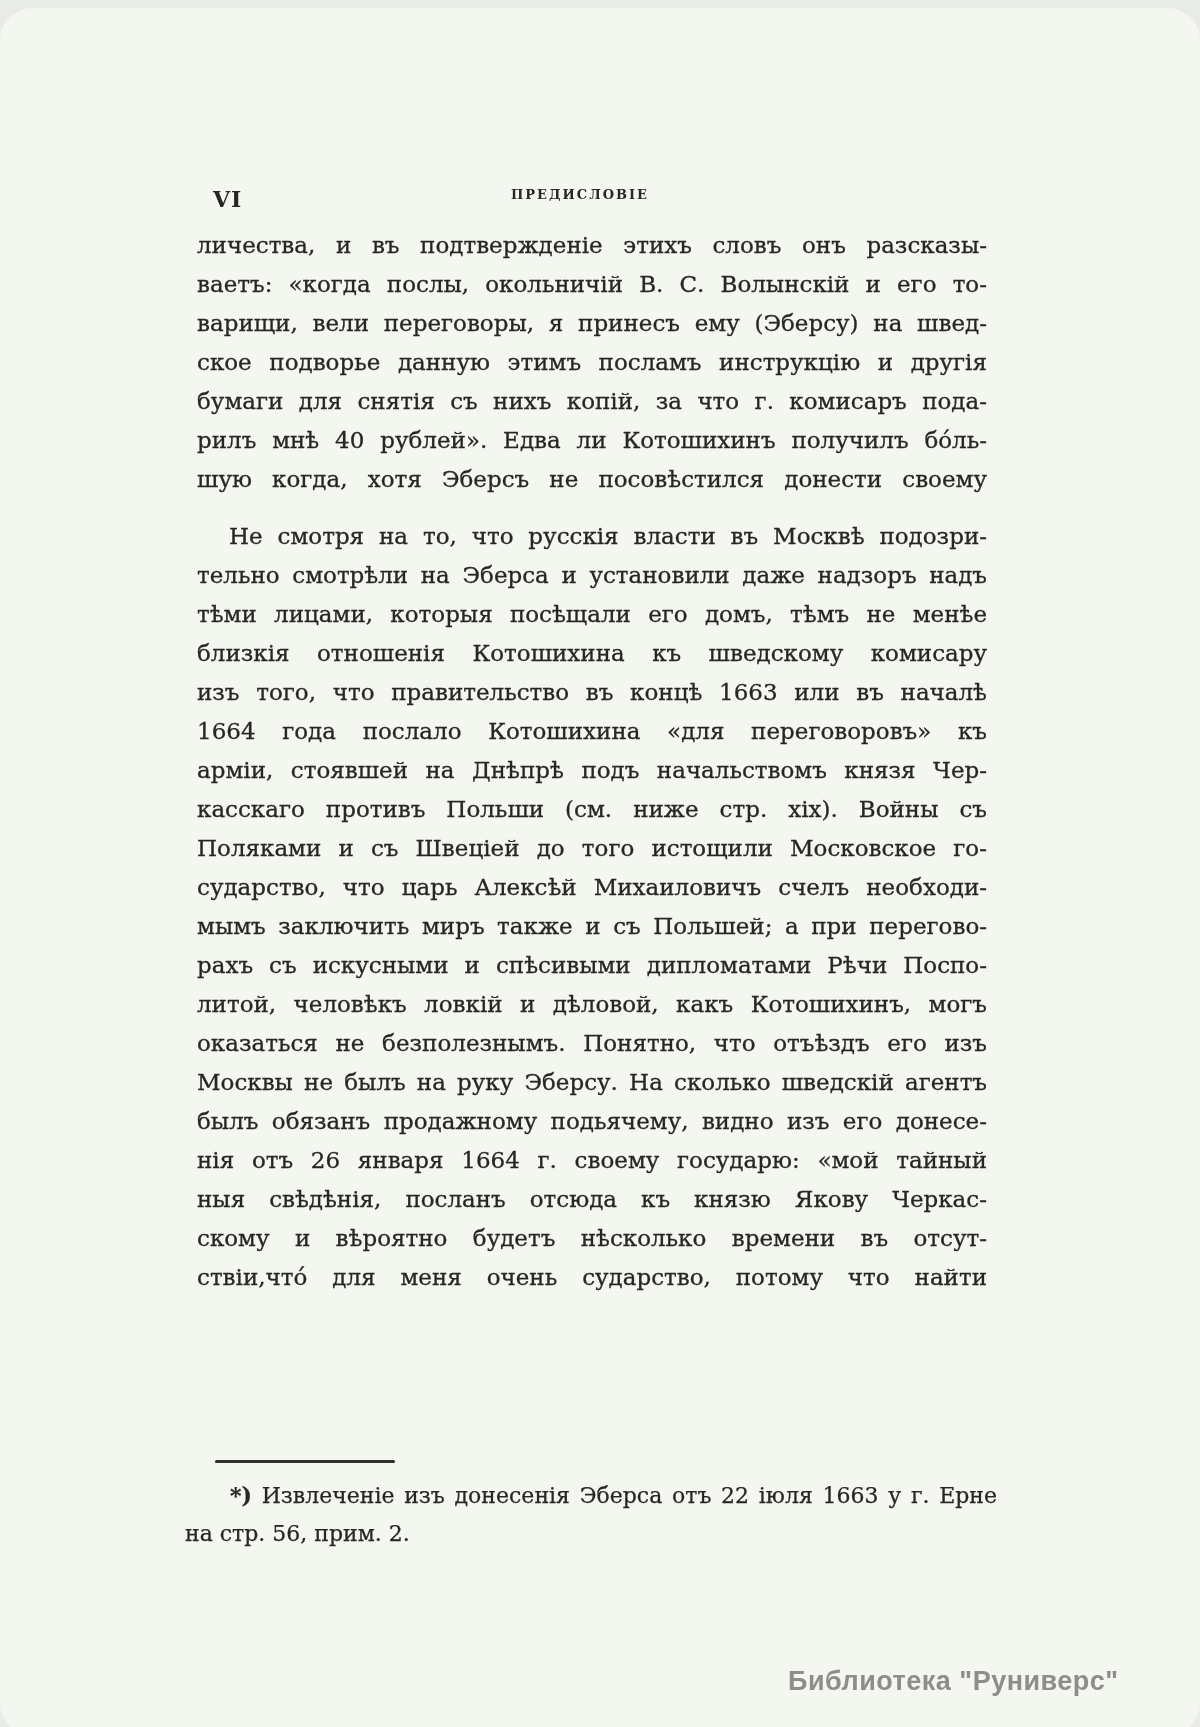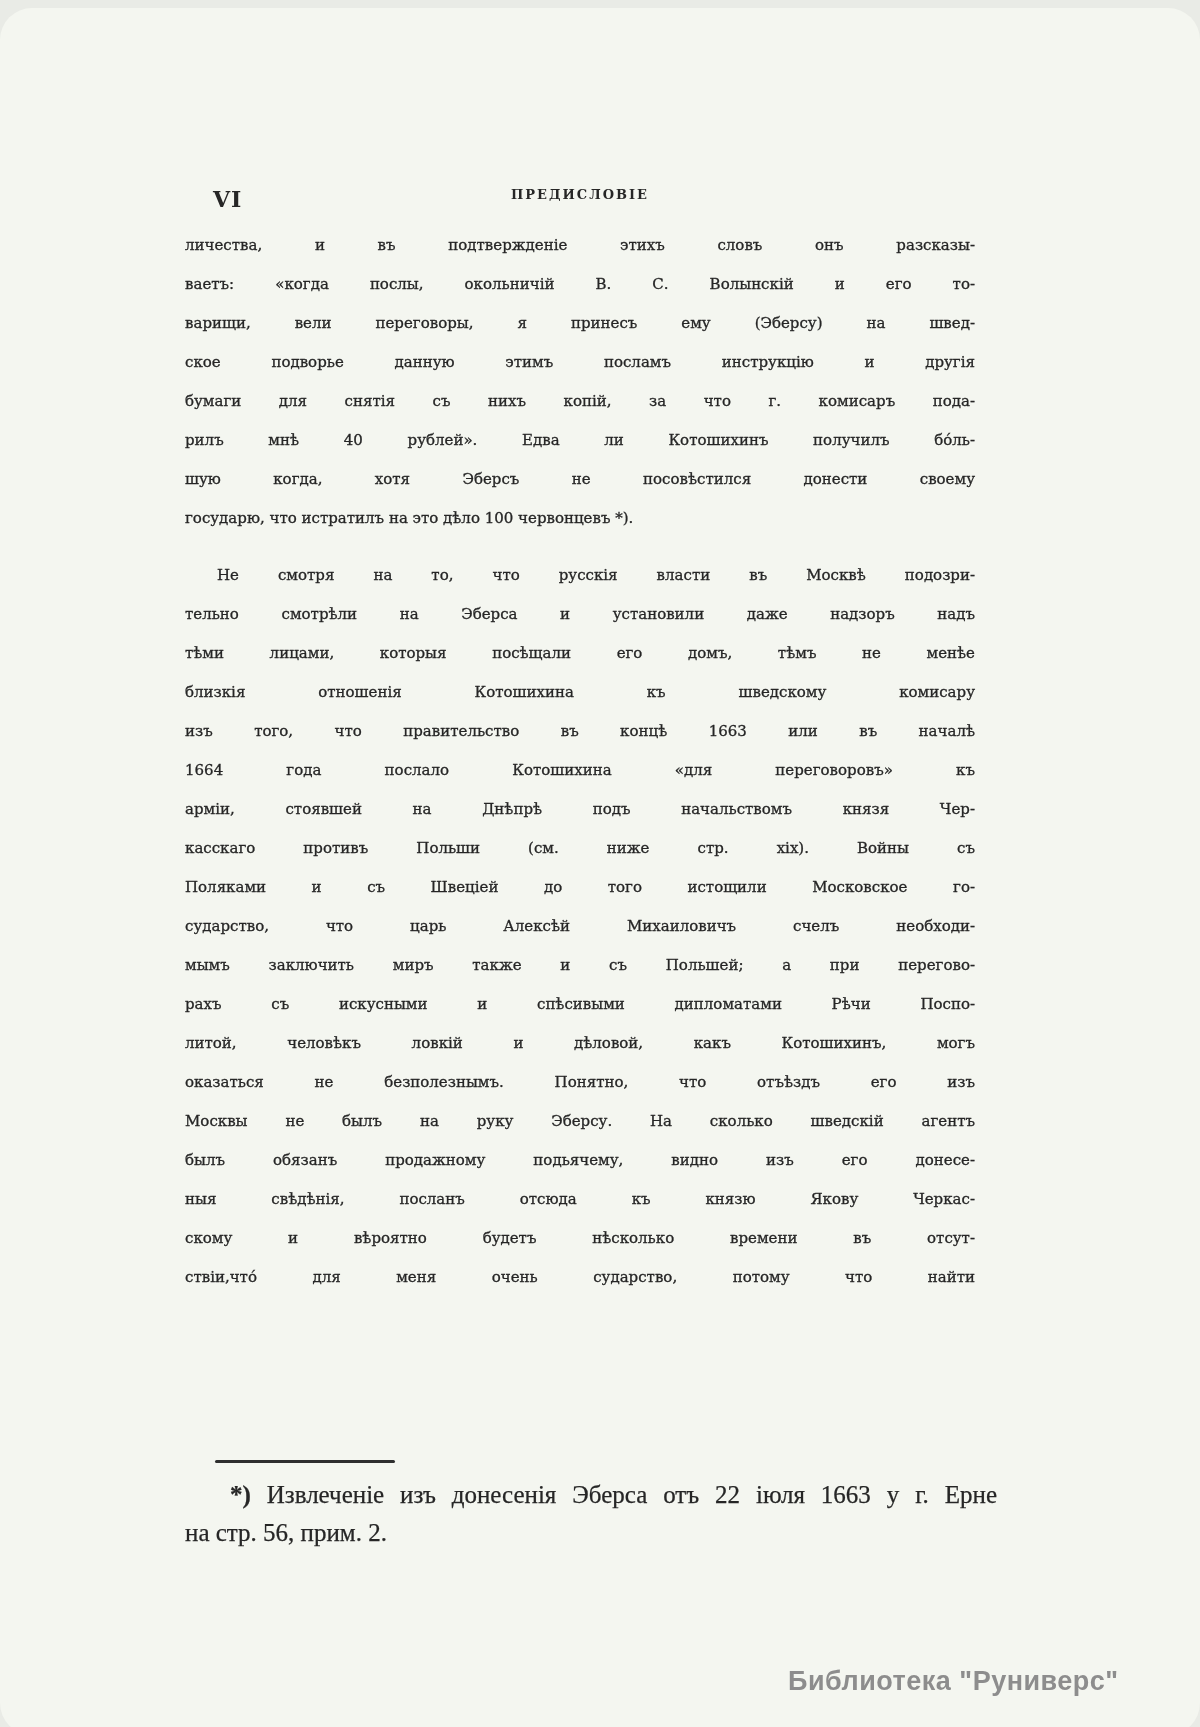--- a/index.html
+++ b/index.html
@@ -24,22 +24,22 @@
     font-size:22px; font-weight:bold; letter-spacing:1px;
   }
   .running-title{
     display:block; text-align:center;
     font-size:13px; font-weight:bold; letter-spacing:2px;
     padding-top:3px;
   }
   
   .body-text{
     position:absolute;
-    top:218px; left:185px; width:790px;
-    font-size:15px; line-height:39px;
+    top:218px; left:197px; width:790px;
+    font-size:23px; line-height:39px;
     -webkit-text-stroke:0.3px #262626;
   }
   .para + .para{margin-top:18px;}
   .line{
     text-align:justify;
     text-align-last:justify;
     white-space:normal;
   }
   .line.no-stretch{text-align-last:left;}
   .line.indent{padding-left:32px;}
@@ -47,21 +47,21 @@
   .footnote-rule{
     position:absolute;
     top:1452px; left:215px;
     width:180px; height:3px;
     background:#2e2e2e;
     border-radius:2px;
   }
   .footnote{
     position:absolute;
     top:1468px; left:185px; width:812px;
-    font-size:25px; line-height:38px;font-family:Liberation Serif, serif;
+    font-size:22px; line-height:38px;
     -webkit-text-stroke:0.25px #262626;
   }
   .fn-line{
     text-align:justify;
     text-align-last:justify;
   }
   .fn-line.indent{padding-left:45px;}
   .fn-line.no-stretch{text-align-last:left;}
   .fn-marker{font-weight:bold;}
   
@@ -86,39 +86,39 @@
 
   <main class="body-text">
       <div class="para">
         <div class="line">личества, и въ подтвержденіе этихъ словъ онъ разсказы-</div>
         <div class="line">ваетъ: «когда послы, окольничій В. С. Волынскій и его то-</div>
         <div class="line">варищи, вели переговоры, я принесъ ему (Эберсу) на швед-</div>
         <div class="line">ское подворье данную этимъ посламъ инструкцію и другія</div>
         <div class="line">бумаги для снятія съ нихъ копій, за что г. комисаръ пода-</div>
         <div class="line">рилъ мнѣ 40 рублей». Едва ли Котошихинъ получилъ бóль-</div>
         <div class="line">шую когда, хотя Эберсъ не посовѣстился донести своему</div>
-        <div class="line no-stretch">государю, что истратилъ на это дѣло 100 червонцевъ *).</div>
       </div>
       <div class="para">
         <div class="line indent">Не смотря на то, что русскія власти въ Москвѣ подозри-</div>
         <div class="line">тельно смотрѣли на Эберса и установили даже надзоръ надъ</div>
         <div class="line">тѣми лицами, которыя посѣщали его домъ, тѣмъ не менѣе</div>
         <div class="line">близкія отношенія Котошихина къ шведскому комисару</div>
         <div class="line">изъ того, что правительство въ концѣ 1663 или въ началѣ</div>
         <div class="line">1664 года послало Котошихина «для переговоровъ» къ</div>
         <div class="line">арміи, стоявшей на Днѣпрѣ подъ начальствомъ князя Чер-</div>
         <div class="line">касскаго противъ Польши (см. ниже стр. xix). Войны съ</div>
         <div class="line">Поляками и съ Швеціей до того истощили Московское го-</div>
         <div class="line">сударство, что царь Алексѣй Михаиловичъ счелъ необходи-</div>
         <div class="line">мымъ заключить миръ также и съ Польшей; а при перегово-</div>
         <div class="line">рахъ съ искусными и спѣсивыми дипломатами Рѣчи Поспо-</div>
         <div class="line">литой, человѣкъ ловкій и дѣловой, какъ Котошихинъ, могъ</div>
         <div class="line">оказаться не безполезнымъ. Понятно, что отъѣздъ его изъ</div>
         <div class="line">Москвы не былъ на руку Эберсу. На сколько шведскій агентъ</div>
         <div class="line">былъ обязанъ продажному подьячему, видно изъ его донесе-</div>
+        <div class="line">нія отъ 26 января 1664 г. своему государю: «мой тайный</div>
         <div class="line">ныя свѣдѣнія, посланъ отсюда къ князю Якову Черкас-</div>
         <div class="line">скому и вѣроятно будетъ нѣсколько времени въ отсут-</div>
         <div class="line">ствіи,чтó для меня очень сударство, потому что найти</div>
       </div>
     </main>
 
   <div class="footnote-rule"></div>
 
   <div class="footnote">
     <div class="fn-line indent">

